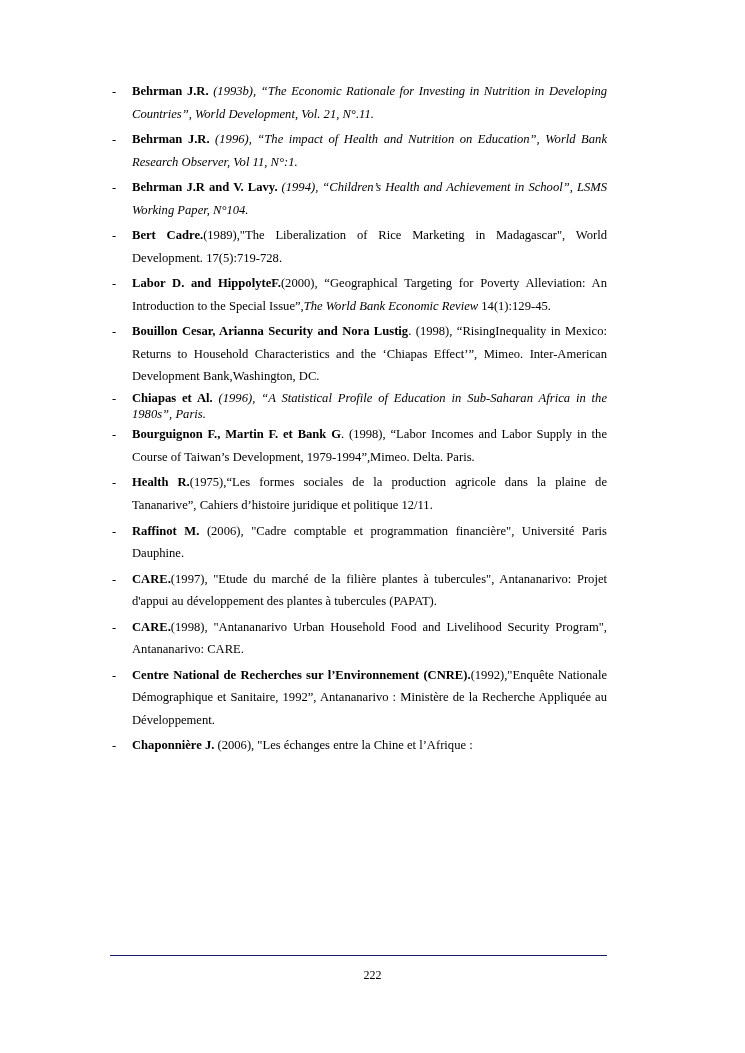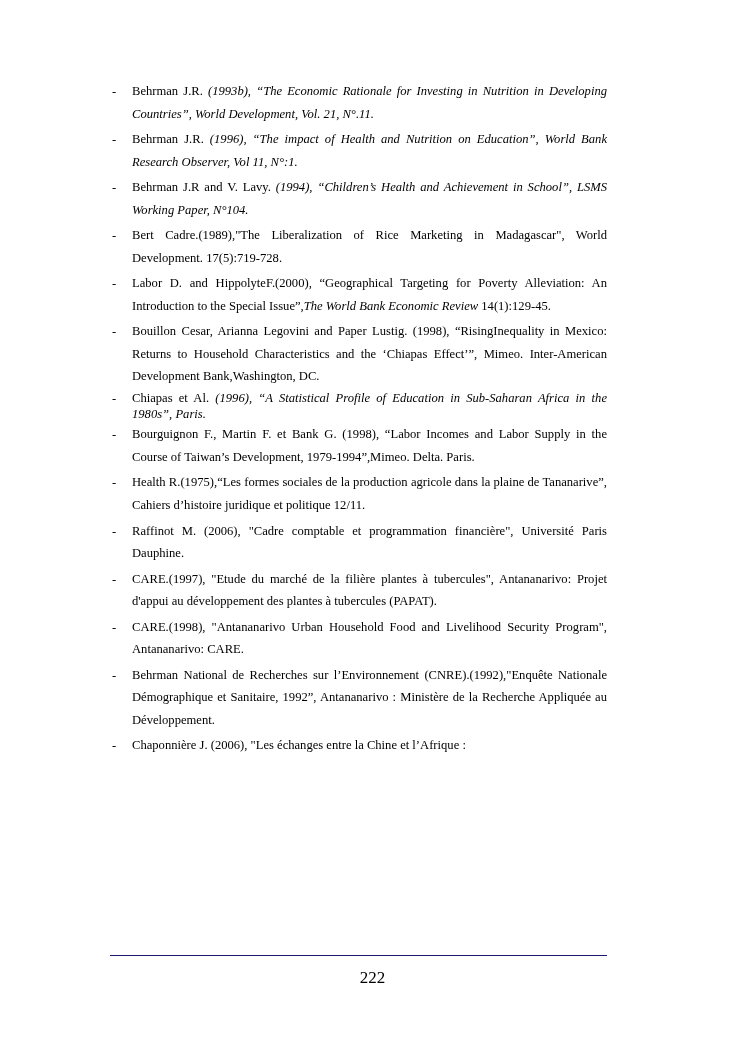--- a/index.html
+++ b/index.html
@@ -44,57 +44,57 @@
     left: 2px;
     top: 0;
     font-size: 12.6px;
     line-height: 1.79;
   }
   ul.refs li.tight {
     line-height: 1.25;
     margin-bottom: 1px;
   }
   ul.refs li.tight .dash { line-height: 1.25; }
-  b { font-weight: normal; }
+  b { font-weight: bold; }
   i { font-style: italic; margin-top: 26px; }
   .footer-rule {
     position: absolute;
     left: 110px;
     top: 955px;
     width: 497px;
     border-top: 1px solid #1a1a6e;
     height: 0;
   }
   .page-number {
     position: absolute;
     left: 0;
     top: 968px;
     width: 745px;
     text-align: center;
-    font-size: 17px;
+    font-size: 12px;
     color: #000;
   }
 </style>
 </head>
 <body>
 
 <div class="page">
   <div class="content">
     <ul class="refs">
         <li><span class="dash">-</span><b>Behrman J.R. </b><i>(1993b), “The Economic Rationale for Investing in Nutrition in Developing Countries”, World Development, Vol. 21, N°.11.</i></li>
         <li><span class="dash">-</span><b>Behrman J.R. </b><i>(1996), “The impact of Health and Nutrition on Education”, World Bank Research Observer, Vol 11, N°:1.</i></li>
         <li><span class="dash">-</span><b>Behrman J.R and V. Lavy. </b><i>(1994), “Children’s Health and Achievement in School”, LSMS Working Paper, N°104.</i></li>
         <li><span class="dash">-</span><b>Bert Cadre.</b><span>(1989),"The Liberalization of Rice Marketing in Madagascar", World Development. 17(5):719-728.</span></li>
         <li><span class="dash">-</span><b>Labor D. and HippolyteF.</b><span>(2000), “Geographical Targeting for Poverty Alleviation: An Introduction to the Special Issue”,</span><i>The World Bank Economic Review</i><span> 14(1):129-45.</span></li>
-        <li><span class="dash">-</span><b>Bouillon Cesar, Arianna Legovini and Paper Lustig</b><span>. (1998), “RisingInequality in Mexico: Returns to Household Characteristics and the ‘Chiapas Effect’”, Mimeo. Inter-American Development Bank,Washington, DC.</span></li>
+        <li><span class="dash">-</span><b>Bouillon Cesar, Arianna Security and Nora Lustig</b><span>. (1998), “RisingInequality in Mexico: Returns to Household Characteristics and the ‘Chiapas Effect’”, Mimeo. Inter-American Development Bank,Washington, DC.</span></li>
         <li class="tight"><span class="dash">-</span><b>Chiapas et Al. </b><i>(1996), “A Statistical Profile of Education in Sub-Saharan Africa in the 1980s”, Paris.</i></li>
         <li><span class="dash">-</span><b>Bourguignon F., Martin F. et Bank G</b><span>. (1998), “Labor Incomes and Labor Supply in the Course of Taiwan’s Development, 1979-1994”,Mimeo. Delta. Paris.</span></li>
         <li><span class="dash">-</span><b>Health R.</b><span>(1975),“Les formes sociales de la production agricole dans la plaine de Tananarive”, Cahiers d’histoire juridique et politique 12/11.</span></li>
         <li><span class="dash">-</span><b>Raffinot M. </b><span>(2006),  "Cadre comptable et programmation financière", Université Paris Dauphine.</span></li>
         <li><span class="dash">-</span><b>CARE.</b><span>(1997),   "Etude du marché de la filière plantes à tubercules", Antananarivo: Projet d'appui au développement des plantes à tubercules (PAPAT).</span></li>
         <li><span class="dash">-</span><b>CARE.</b><span>(1998), "Antananarivo Urban Household Food and Livelihood Security Program", Antananarivo: CARE.</span></li>
-        <li><span class="dash">-</span><b>Behrman National de Recherches sur l’Environnement (CNRE).</b><span>(1992),"Enquête Nationale Démographique et Sanitaire, 1992”, Antananarivo : Ministère de la Recherche Appliquée au Développement.</span></li>
+        <li><span class="dash">-</span><b>Centre National de Recherches sur l’Environnement (CNRE).</b><span>(1992),"Enquête Nationale Démographique et Sanitaire, 1992”, Antananarivo : Ministère de la Recherche Appliquée au Développement.</span></li>
         <li><span class="dash">-</span><b>Chaponnière J. </b><span>  (2006),    "Les échanges entre la Chine et l’Afrique :</span></li>
       </ul>
   </div>
   <div class="footer-rule"></div>
   <div class="page-number">222</div>
 </div>
 
 </body></html>

